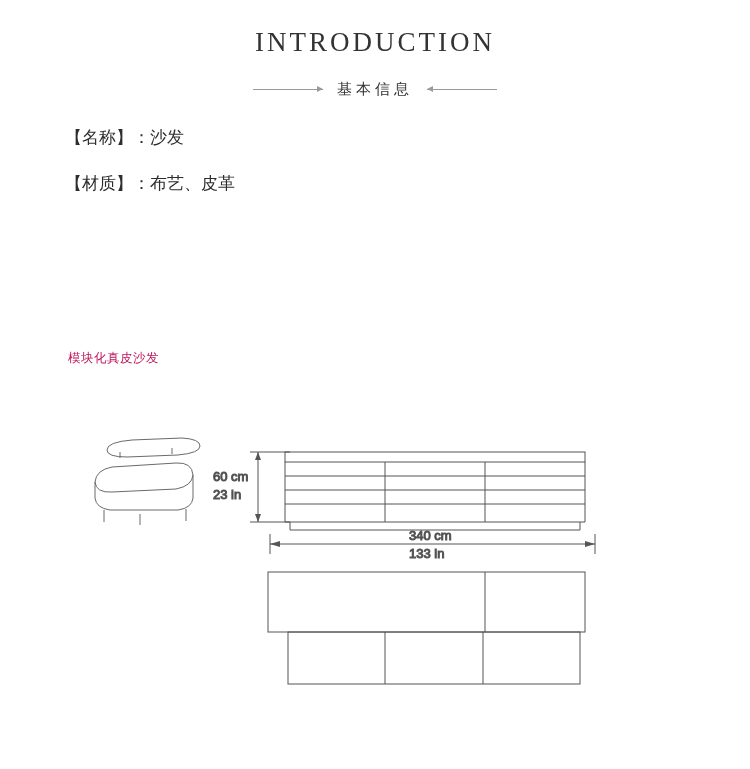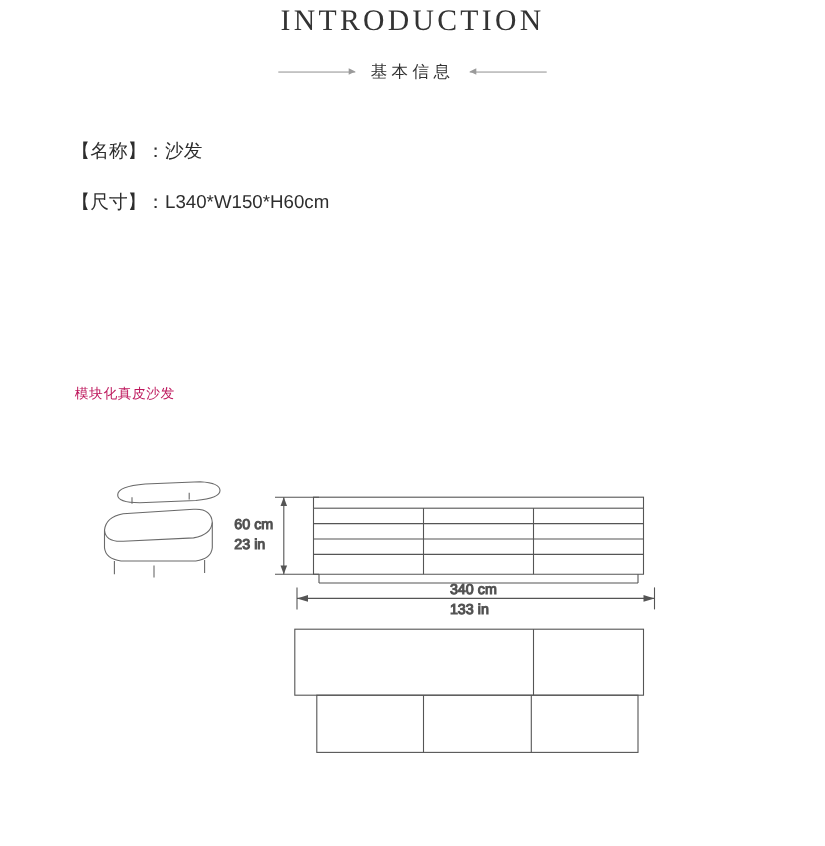--- a/index.html
+++ b/index.html
@@ -12,21 +12,21 @@
     height: 769px;
     position: relative;
     font-family: "Liberation Sans", sans-serif;
     color: #2b2b2b;
     overflow: hidden;
   }
 
   
   .header {
     width: 100%;
-    padding-top: 0;
+    padding-top: 24px;
     text-align: center;
   }
   .title-en {
     font-family: "Liberation Serif", serif;
     font-size: 27px;
     letter-spacing: 3px;
     color: #333333;
     font-weight: 400;
     line-height: 36px;
   }
@@ -124,21 +124,21 @@
     <span class="title-cn">基本信息</span>
     <span class="sub-line right"></span>
   </div>
 </div>
 
 <div class="specs">
   <div class="spec-row">
     <span class="spec-label">【名称】：</span><span class="spec-value">沙发</span>
   </div>
   <div class="spec-row">
-    <span class="spec-label">【尺寸】：</span><span class="spec-value">L340*W150*H60cm</span>
+    <span class="spec-label">【材质】：</span><span class="spec-value">布艺、皮革</span>
   </div>
 </div>
 
 <div class="note">模块化真皮沙发</div>
 
 <div class="diagram">
   <svg width="750" height="290" viewBox="0 0 750 290" xmlns="http://www.w3.org/2000/svg">
     <g fill="none" stroke="#555555" stroke-width="1">
 
       <g stroke="#6a6a6a">

